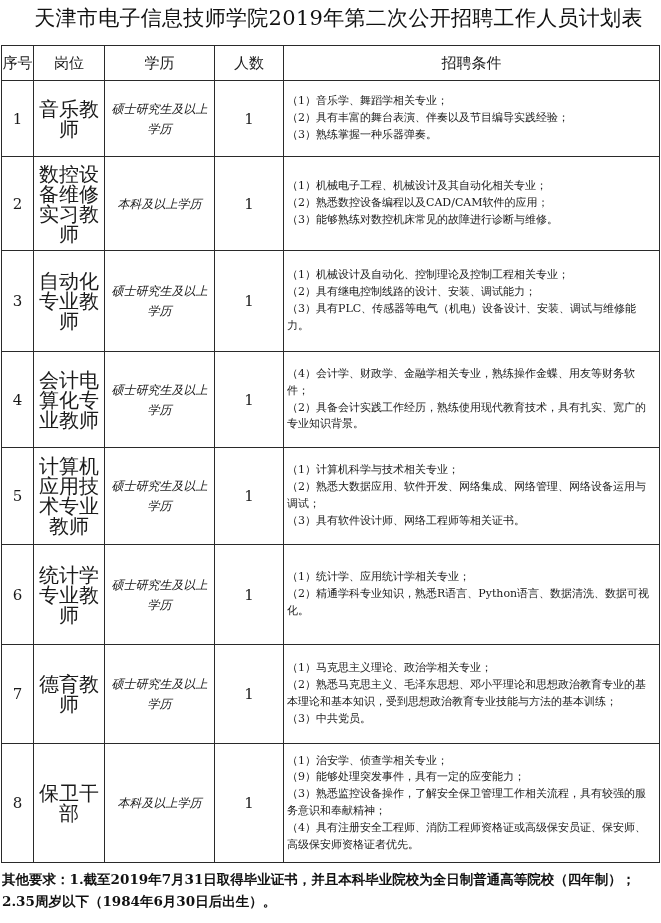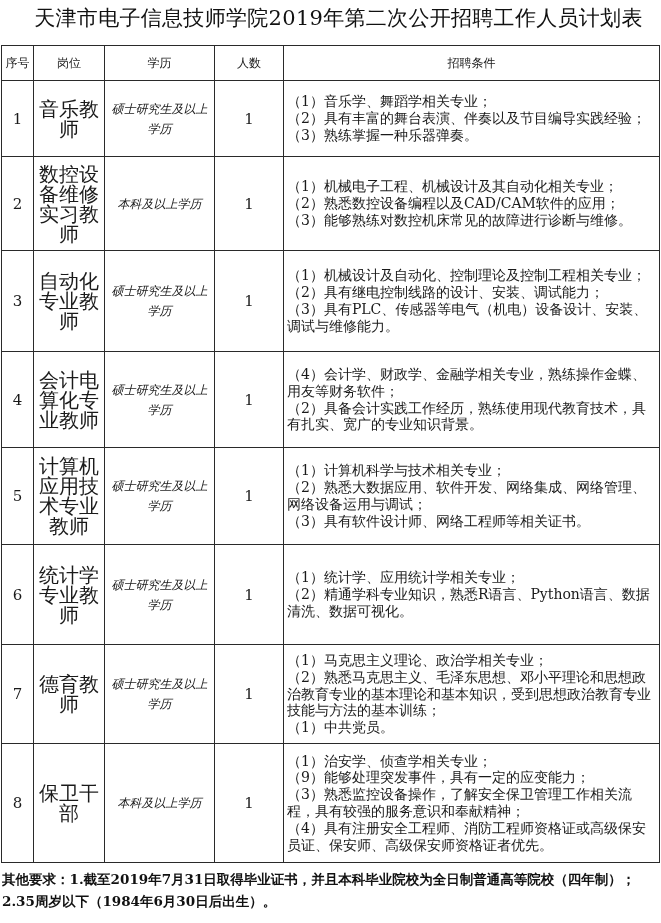--- a/index.html
+++ b/index.html
@@ -9,30 +9,30 @@
     position: absolute; left: 8px; top: 4px; width: 661px; text-align: center;
     font-size: 21px; letter-spacing: 0.3px; line-height: 28px; color: #111;
   }
   table.plan {
     position: absolute; left: 1px; top: 45px; width: 658px;
     border-collapse: collapse; table-layout: fixed;
   }
   table.plan td, table.plan th {
     border: 1.5px solid #2a2a2a; font-weight: normal; vertical-align: middle;
   }
-  table.plan th { height: 35px; font-size: 12px; text-align: center; margin-left: 29px; }
+  table.plan th { height: 35px; font-size: 15px; text-align: center; margin-left: 29px; }
   col.c-no { width: 32px; }
   col.c-pos { width: 71px; }
   col.c-edu { width: 110px; }
   col.c-num { width: 69px; }
   col.c-req { width: 376px; }
   td.no, td.num { text-align: center; font-size: 15px; }
   td.pos, td.edu { text-align: center; font-size: 20px; line-height: 20px; padding: 0 3px; }
   td.edu { font-size: 12px; font-style: italic; }
-  td.req { font-size: 14px; line-height: 16.8px; padding: 2px 6px 2px 3px; }
+  td.req { font-size: 11px; line-height: 16.8px; padding: 2px 6px 2px 3px; }
   td.req .line { display: block; }
   .footer {
     position: absolute; left: 2px; top: 868px; width: 656px;
     font-size: 13.5px; line-height: 22px; font-weight: bold; color: #111;
   }
 </style>
 </head>
 <body>
 
 <div class="title">天津市电子信息技师学院2019年第二次公开招聘工作人员计划表</div>
@@ -120,21 +120,21 @@
       </td>
     </tr>
     <tr style="height:99px">
       <td class="no">7</td>
       <td class="pos">德育教师</td>
       <td class="edu">硕士研究生及以上学历</td>
       <td class="num">1</td>
       <td class="req">
         <span class="line">（1）马克思主义理论、政治学相关专业；</span>
         <span class="line">（2）熟悉马克思主义、毛泽东思想、邓小平理论和思想政治教育专业的基本理论和基本知识，受到思想政治教育专业技能与方法的基本训练；</span>
-        <span class="line">（1）中共党员。</span>
+        <span class="line">（3）中共党员。</span>
       </td>
     </tr>
     <tr style="height:119px">
       <td class="no">8</td>
       <td class="pos">保卫干部</td>
       <td class="edu">本科及以上学历</td>
       <td class="num">1</td>
       <td class="req">
         <span class="line">（1）治安学、侦查学相关专业；</span>
         <span class="line">（9）能够处理突发事件，具有一定的应变能力；</span>

